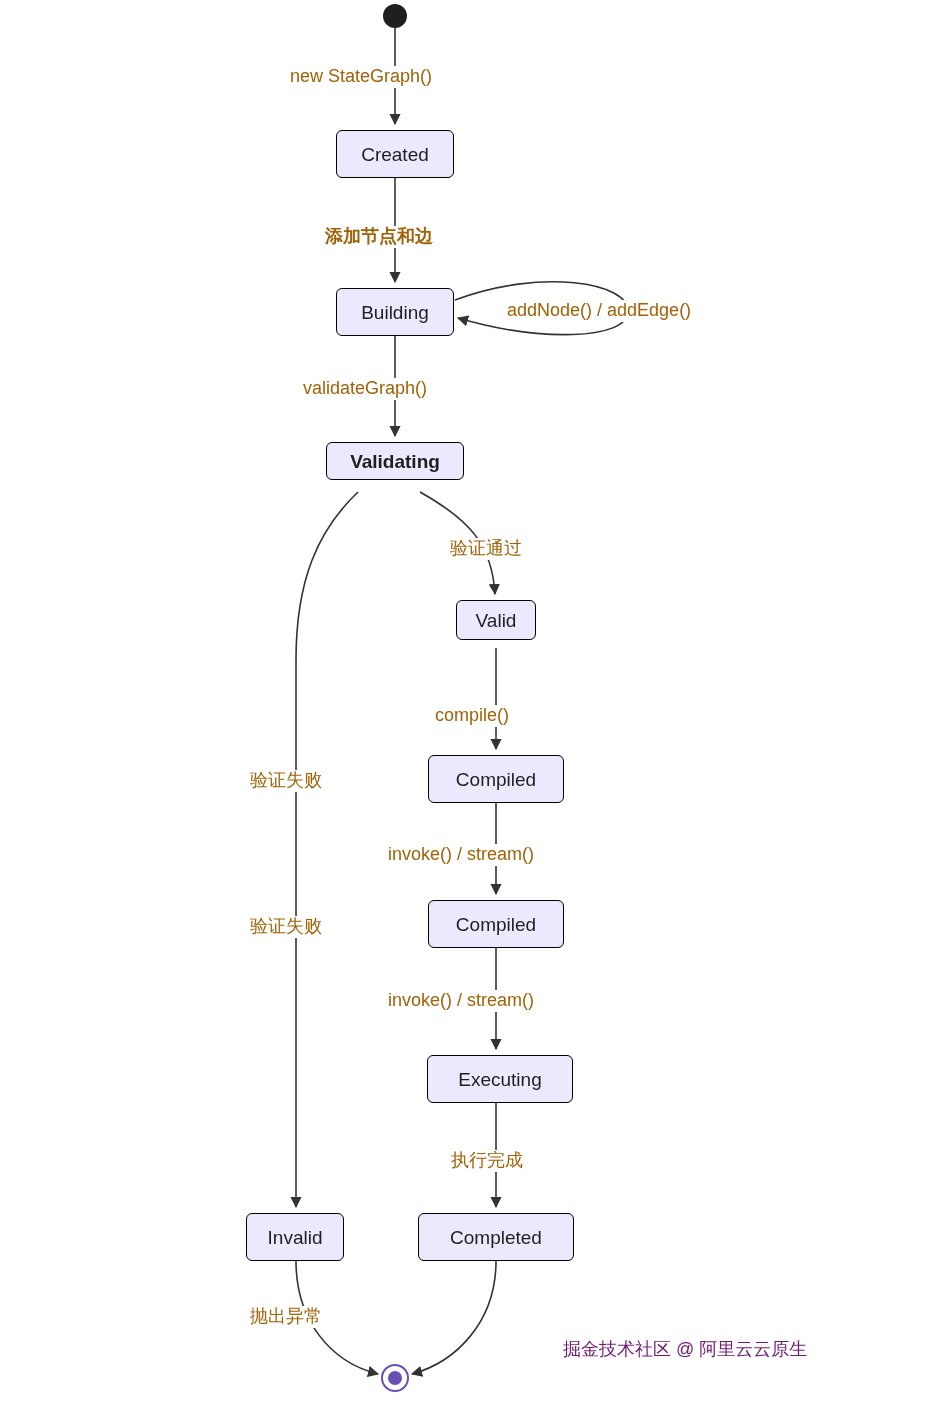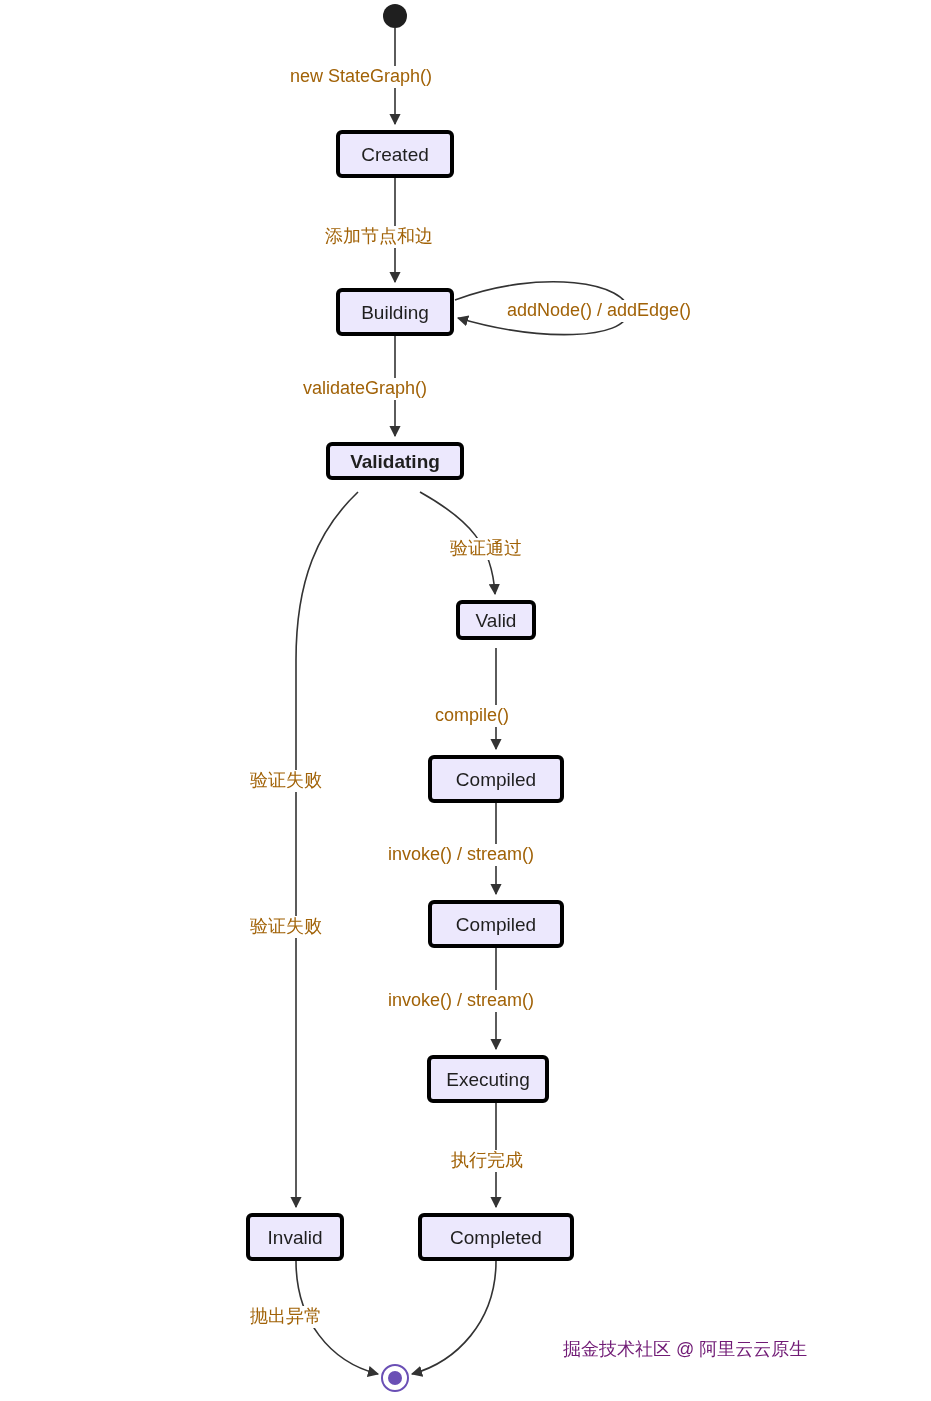--- a/index.html
+++ b/index.html
@@ -24,21 +24,21 @@
     position: absolute;
     left: 0; top: 0;
     width: 931px;
     height: 1401px;
     pointer-events: none;
   }
   .node {
     position: absolute;
     box-sizing: border-box;
     background: #ECE8FD;
-    border: 4px solid #000000;
+    border: 1px solid #000000;
     border-radius: 6px;
     color: #1f1f1f;
     font-size: 19px;
     line-height: 1;
     display: flex;
     align-items: center;
     justify-content: center;
     white-space: nowrap;
   }
   .edge-label {
@@ -114,32 +114,32 @@
   </div>
   <div class="node" style="left:456px; top:600px; width:80px; height:40px;">
     <span>Valid</span>
   </div>
   <div class="node" style="left:428px; top:755px; width:136px; height:48px;">
     <span>Compiled</span>
   </div>
   <div class="node" style="left:428px; top:900px; width:136px; height:48px;">
     <span>Compiled</span>
   </div>
-  <div class="node" style="left:427px; top:1055px; width:122px; height:48px;">
+  <div class="node" style="left:427px; top:1055px; width:146px; height:48px;">
     <span>Executing</span>
   </div>
   <div class="node" style="left:246px; top:1213px; width:98px; height:48px;">
     <span>Invalid</span>
   </div>
   <div class="node" style="left:418px; top:1213px; width:156px; height:48px;">
     <span>Completed</span>
   </div>
 
   <div class="edge-label" style="left:287px; top:66px;">new StateGraph()</div>
-  <div class="edge-label cn" style="left:322px; top:226px;">添加节点和边</div>
+  <div class="edge-label cn" style="left:322px; top:226px;font-weight:bold;">添加节点和边</div>
   <div class="edge-label" style="left:504px; top:300px;">addNode() / addEdge()</div>
   <div class="edge-label" style="left:300px; top:378px;">validateGraph()</div>
   <div class="edge-label cn" style="left:447px; top:538px;">验证通过</div>
   <div class="edge-label" style="left:432px; top:689px;margin-top:16px;">compile()</div>
   <div class="edge-label" style="left:385px; top:844px;">invoke() / stream()</div>
   <div class="edge-label" style="left:385px; top:990px;">invoke() / stream()</div>
   <div class="edge-label cn" style="left:448px; top:1150px;">执行完成</div>
   <div class="edge-label cn" style="left:247px; top:770px;">验证失败</div>
   <div class="edge-label cn" style="left:247px; top:916px;">验证失败</div>
   <div class="edge-label cn" style="left:247px; top:1306px;">抛出异常</div>

